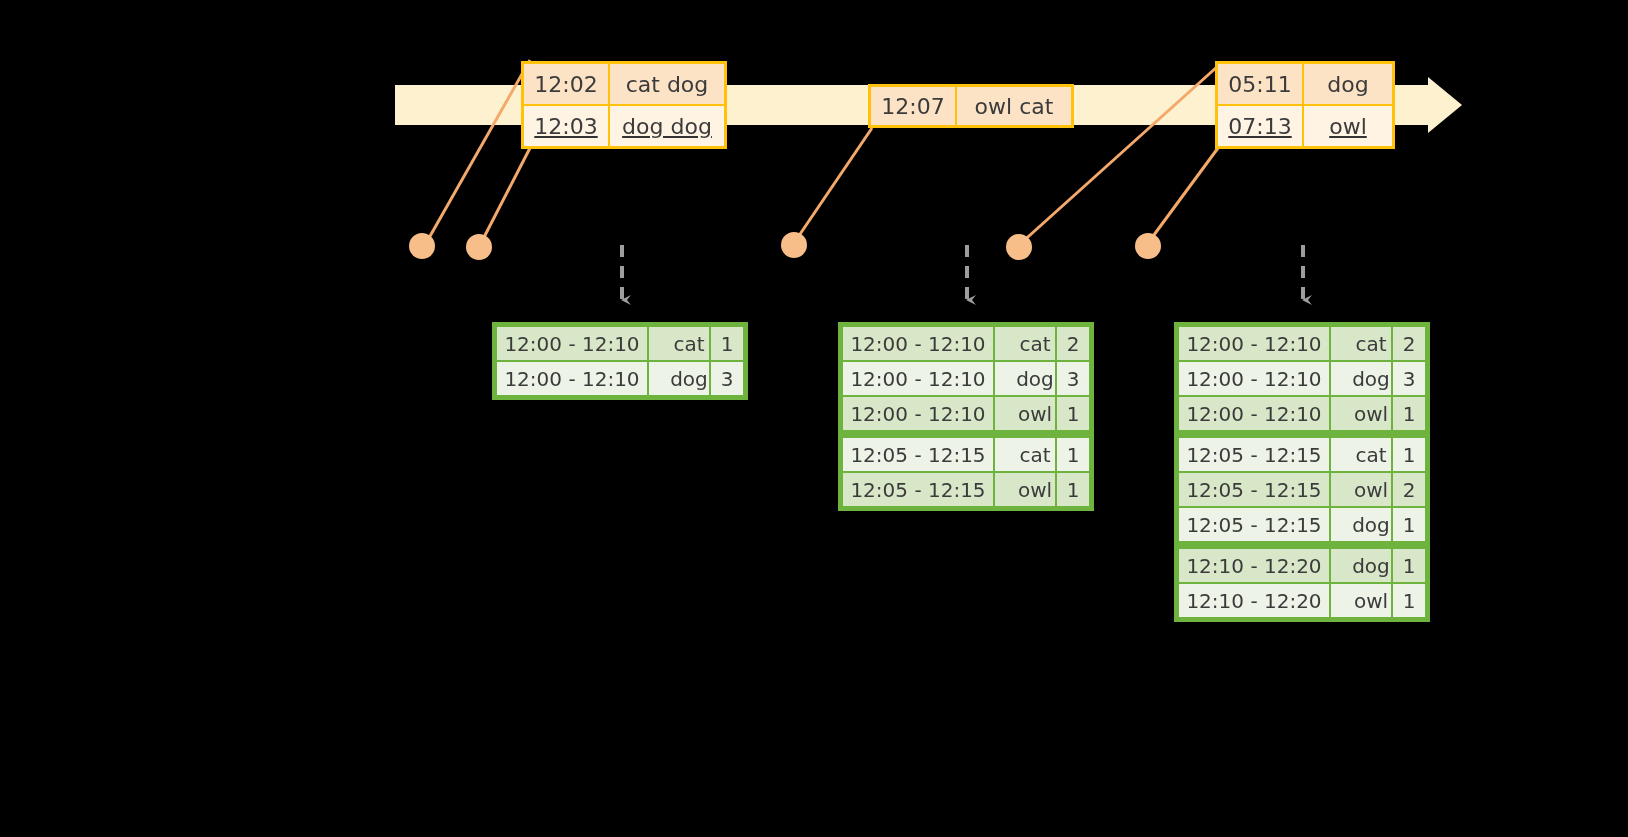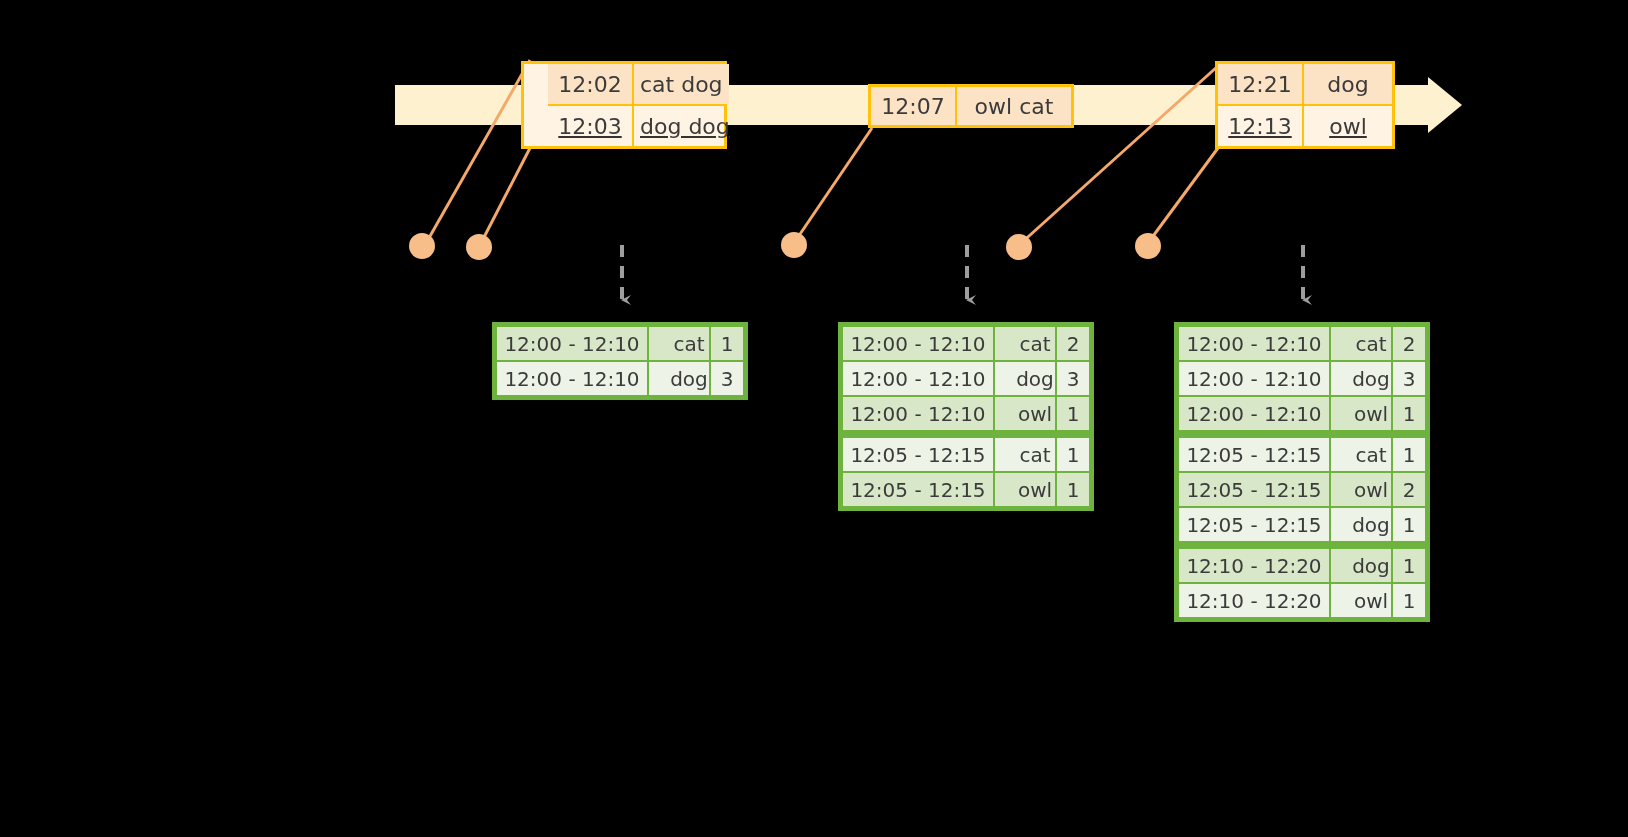--- a/index.html
+++ b/index.html
@@ -61,45 +61,45 @@
   .dot{position:absolute;width:26px;height:26px;border-radius:50%;background:#F7BE8A;z-index:6;}
 </style>
 </head>
 <body>
 
 <div id="stage">
 
   <div class="tl-bar" style="left:395px;top:85px;width:1040px;height:40px;"></div>
   <div class="tl-arrow" style="left:1428px;top:77px;"></div>
 
-  <div class="evt" style="left:521px;top:61px;width:206px;height:88px;padding-left:24px;">
+  <div class="evt" style="left:521px;top:61px;width:206px;height:88px;">
     <div class="evt-row shade">
       <div class="evt-cell time">12:02</div>
       <div class="evt-cell val">cat dog</div>
     </div>
     <div class="evt-row">
       <div class="evt-cell time">12:03</div>
       <div class="evt-cell val">dog dog</div>
     </div>
   </div>
 
   <div class="evt" style="left:868px;top:84px;width:206px;height:44px;">
     <div class="evt-row shade">
       <div class="evt-cell time">12:07</div>
       <div class="evt-cell val">owl cat</div>
     </div>
   </div>
 
   <div class="evt" style="left:1215px;top:61px;width:180px;height:88px;">
     <div class="evt-row shade">
-      <div class="evt-cell time">12:21</div>
+      <div class="evt-cell time">05:11</div>
       <div class="evt-cell val">dog</div>
     </div>
     <div class="evt-row">
-      <div class="evt-cell time">12:13</div>
+      <div class="evt-cell time">07:13</div>
       <div class="evt-cell val">owl</div>
     </div>
   </div>
 
   <svg id="wires" viewBox="0 0 1628 837">
     <g stroke="#F4A96A" stroke-width="3" fill="none">
       <line x1="425" y1="245" x2="530" y2="60"></line>
       <line x1="480" y1="245" x2="530" y2="148"></line>
       <line x1="794" y1="243" x2="872" y2="128"></line>
       <line x1="1019" y1="245" x2="1218" y2="66"></line>

